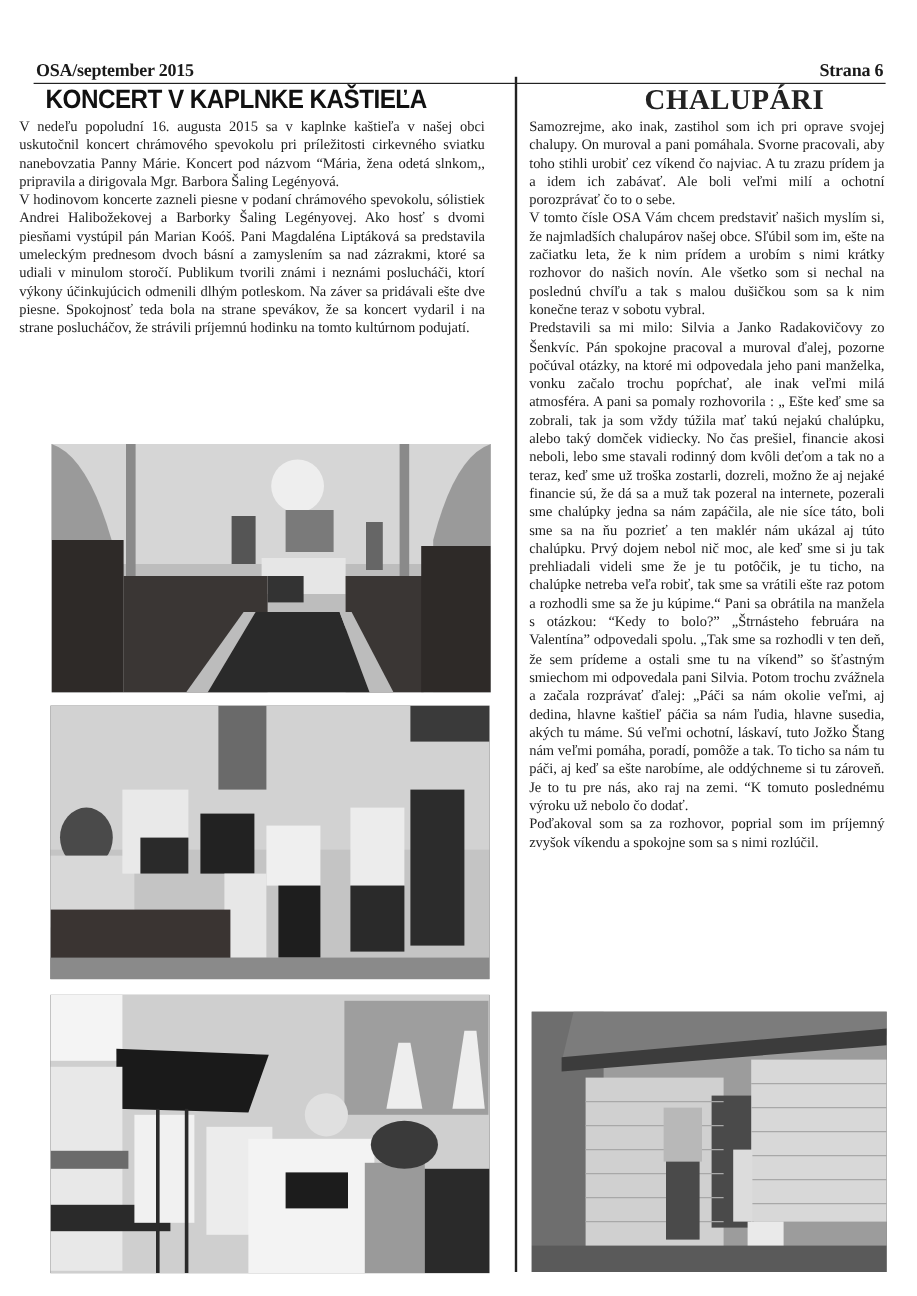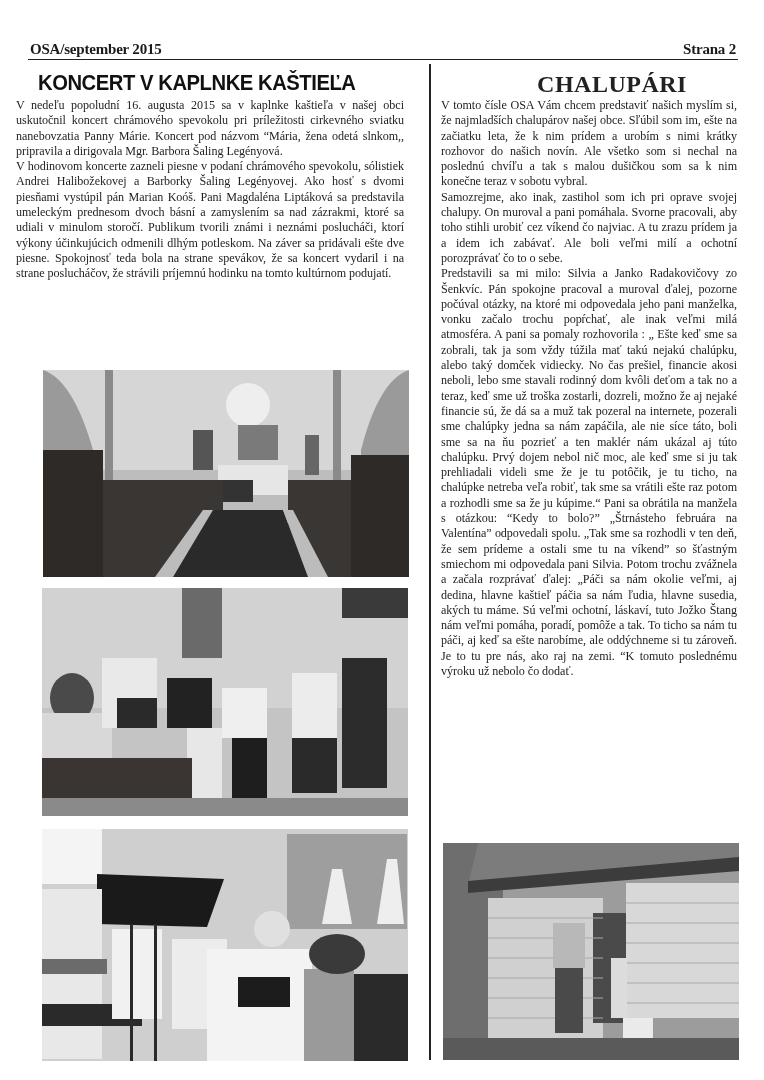--- a/index.html
+++ b/index.html
@@ -1,19 +1,19 @@
 <!DOCTYPE html>
 <html><head>
 <meta charset="utf-8">
 <style>
   * { box-sizing: border-box; margin: 0; padding: 0; }
   html, body { width: 764px; height: 1080px; background: #ffffff; overflow: hidden; }
   body { position: relative; font-family: "Liberation Serif", "DejaVu Serif", serif; color: #1a1a1a; }
 
-  .header { position: absolute; left: 28px; top: 40px; width: 710px; height: 20px; border-bottom: 1.5px solid #222; }
+  .header { position: absolute; left: 28px; top: 50px; width: 710px; height: 20px; border-bottom: 1.5px solid #222; }
   .header span { position: absolute; top: 0; font-size: 15px; font-weight: bold; line-height: 18px; letter-spacing: -0.2px; }
   .h-left { left: 2px; }
   .h-center { left: 289px; }
   .h-right { right: 2px; }
 
   .divider { position: absolute; left: 429px; top: 64px; width: 1.5px; height: 996px; background: #222; }
 
   .left-title { position: absolute; left: 38px; top: 70px; width: 380px; font-family: "Liberation Sans", "DejaVu Sans", sans-serif; font-weight: bold; font-size: 22px; letter-spacing: -0.5px; line-height: 26px; color: #111; transform: scaleX(0.92); transform-origin: left; white-space: nowrap; }
   .right-title { position: absolute; left: 462px; top: 70px; width: 300px; text-align: center; font-family: "Liberation Serif", serif; font-weight: bold; font-size: 24px; letter-spacing: 0.5px; line-height: 28px; color: #222; }
 
@@ -29,21 +29,21 @@
   .photo-1 { left: 43px; top: 370px; width: 366px; height: 207px; }
   .photo-2 { left: 42px; top: 588px; width: 366px; height: 228px; }
   .photo-3 { left: 42px; top: 829px; width: 366px; height: 232px; }
   .photo-4 { left: 443px; top: 843px; width: 296px; height: 217px; }
 </style>
 </head>
 <body>
 
 <div class="header">
   <span class="h-left">OSA/september 2015</span>
-  <span class="h-right">Strana 2</span>
+  <span class="h-right">Strana 6</span>
 </div>
 
 <div class="divider"></div>
 
 <h1 class="left-title">KONCERT V KAPLNKE  KAŠTIEĽA</h1>
 <div class="body-text left-text">
   <span class="para">V nedeľu popoludní 16. augusta 2015 sa v kaplnke kaštieľa v našej obci uskutočnil koncert chrámového spevokolu pri príležitosti cirkevného sviatku nanebovzatia Panny Márie. Koncert pod názvom “Mária, žena odetá slnkom,, pripravila  a dirigovala Mgr. Barbora Šaling Legényová.</span>
   <span class="para">V hodinovom koncerte zazneli piesne v podaní chrámového spevokolu, sólistiek Andrei Halibožekovej a Barborky Šaling Legényovej. Ako hosť s dvomi piesňami vystúpil pán Marian Koóš. Pani Magdaléna Liptáková sa predstavila umeleckým prednesom dvoch básní a zamyslením sa nad zázrakmi, ktoré sa udiali v minulom storočí. Publikum tvorili známi i neznámi poslucháči, ktorí výkony účinkujúcich odmenili dlhým potleskom. Na záver sa  pridávali ešte dve piesne. Spokojnosť teda bola na strane spevákov, že sa koncert vydaril i na strane poslucháčov, že strávili príjemnú hodinku na tomto kultúrnom podujatí.</span>
 </div>
 
@@ -112,23 +112,24 @@
     <rect x="262" y="140" width="50" height="92" fill="#9a9a9a"></rect>
     <ellipse cx="295" cy="125" rx="28" ry="20" fill="#3a3a3a"></ellipse>
     <rect x="312" y="145" width="54" height="87" fill="#2a2a2a"></rect>
     <rect x="88" y="95" width="3" height="137" fill="#2a2a2a"></rect>
     <rect x="112" y="95" width="3" height="137" fill="#2a2a2a"></rect>
   </svg>
 </div>
 
 <h1 class="right-title">CHALUPÁRI</h1>
 <div class="body-text right-text">
+  <span class="para">Samozrejme, ako inak, zastihol som ich pri oprave svojej chalupy. On muroval a pani pomáhala. Svorne pracovali, aby toho stihli urobiť cez víkend čo najviac. A tu zrazu prídem ja a idem ich zabávať. Ale boli veľmi milí a ochotní porozprávať čo to o sebe.</span>
   <span class="para">V tomto čísle OSA Vám chcem predstaviť našich myslím si, že najmladších chalupárov našej obce. Sľúbil som im, ešte na začiatku leta, že k nim prídem a urobím s nimi krátky rozhovor do našich novín. Ale všetko som si nechal na poslednú chvíľu a tak s malou dušičkou som sa k nim konečne teraz v sobotu vybral.</span>
-  <span class="para">Samozrejme, ako inak, zastihol som ich pri oprave svojej chalupy. On muroval a pani pomáhala. Svorne pracovali, aby toho stihli urobiť cez víkend čo najviac. A tu zrazu prídem ja a idem ich zabávať. Ale boli veľmi milí a ochotní porozprávať čo to o sebe.</span>
   <span class="para">Predstavili sa mi milo:  Silvia a Janko Radakovičovy zo Šenkvíc. Pán spokojne pracoval a muroval ďalej, pozorne počúval otázky, na ktoré mi odpovedala jeho pani manželka, vonku začalo trochu popŕchať, ale inak veľmi milá atmosféra. A pani sa pomaly rozhovorila : „ Ešte  keď sme sa zobrali, tak ja som vždy túžila mať takú nejakú chalúpku, alebo taký domček vidiecky. No čas prešiel, financie akosi neboli, lebo sme stavali rodinný dom kvôli deťom a tak no a teraz, keď sme už troška zostarli, dozreli, možno že aj nejaké financie sú, že dá sa a muž tak pozeral na internete, pozerali sme chalúpky jedna sa nám zapáčila, ale nie síce táto, boli sme sa na ňu pozrieť a ten maklér nám ukázal aj túto chalúpku. Prvý dojem nebol nič moc, ale keď sme si ju tak prehliadali videli sme že je tu potôčik, je tu ticho, na chalúpke netreba veľa robiť, tak sme sa vrátili ešte raz potom a rozhodli sme sa že ju kúpime.“ Pani sa obrátila na manžela s otázkou: “Kedy to bolo?” „Štrnásteho februára na Valentína” odpovedali spolu. „Tak sme sa rozhodli v ten deň, že sem prídeme a ostali sme tu na víkend” so šťastným smiechom mi odpovedala pani Silvia. Potom trochu zvážnela a začala rozprávať ďalej: „Páči sa nám okolie veľmi, aj dedina, hlavne kaštieľ páčia sa nám ľudia, hlavne susedia, akých tu máme. Sú veľmi ochotní, láskaví, tuto Jožko Štang nám veľmi pomáha, poradí, pomôže a tak. To ticho sa nám tu páči, aj keď sa ešte narobíme, ale oddýchneme si tu zároveň. Je to tu pre nás, ako raj na zemi. “K tomuto poslednému výroku už nebolo čo dodať.</span>
+  <span class="para">Poďakoval som sa za rozhovor, poprial som im príjemný zvyšok víkendu a spokojne som sa s nimi rozlúčil.</span>
 </div>
 
 <div class="photo photo-4" title="Pán muruje z tvárnic stenu chalupy, pani pomáha vedľa">
   <svg viewBox="0 0 296 217" preserveAspectRatio="none">
     <rect width="296" height="217" fill="#9c9c9c"></rect>
     <rect x="0" y="0" width="60" height="217" fill="#6e6e6e"></rect>
     <polygon points="35,0 296,0 296,20 25,42" fill="#7c7c7c"></polygon>
     <polygon points="25,38 296,14 296,28 25,50" fill="#3c3c3c"></polygon>
     <rect x="45" y="55" width="115" height="162" fill="#d0d0d0"></rect>
     <rect x="150" y="70" width="35" height="110" fill="#4a4a4a"></rect>

